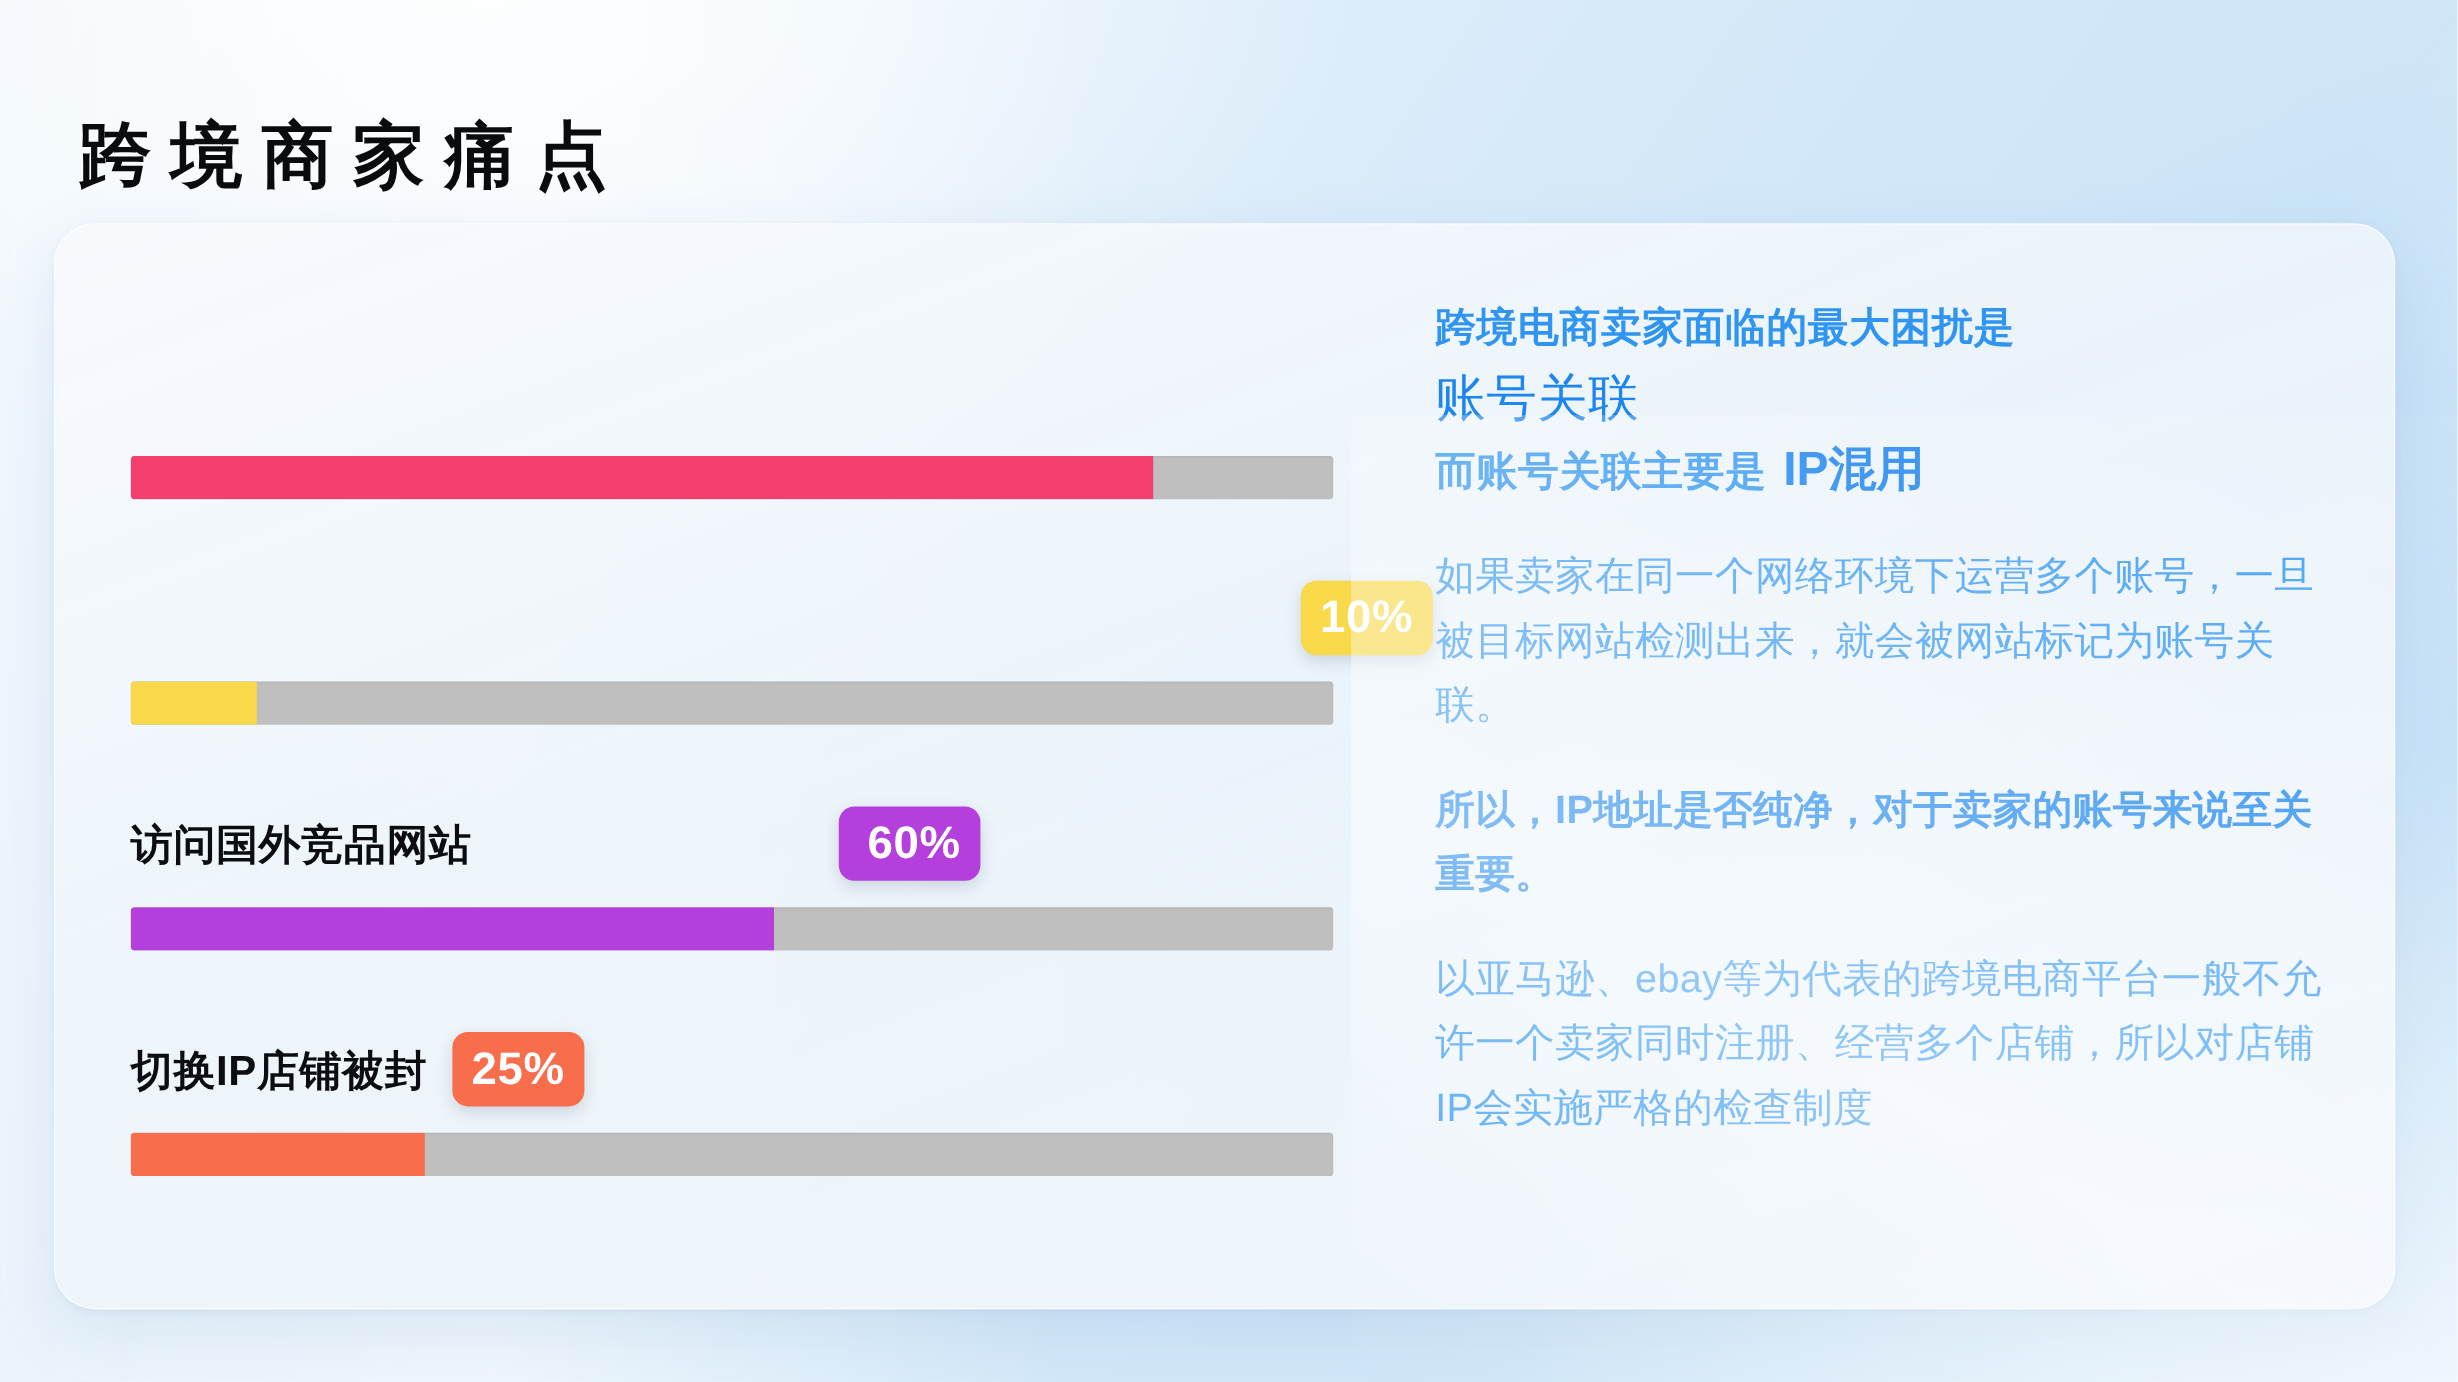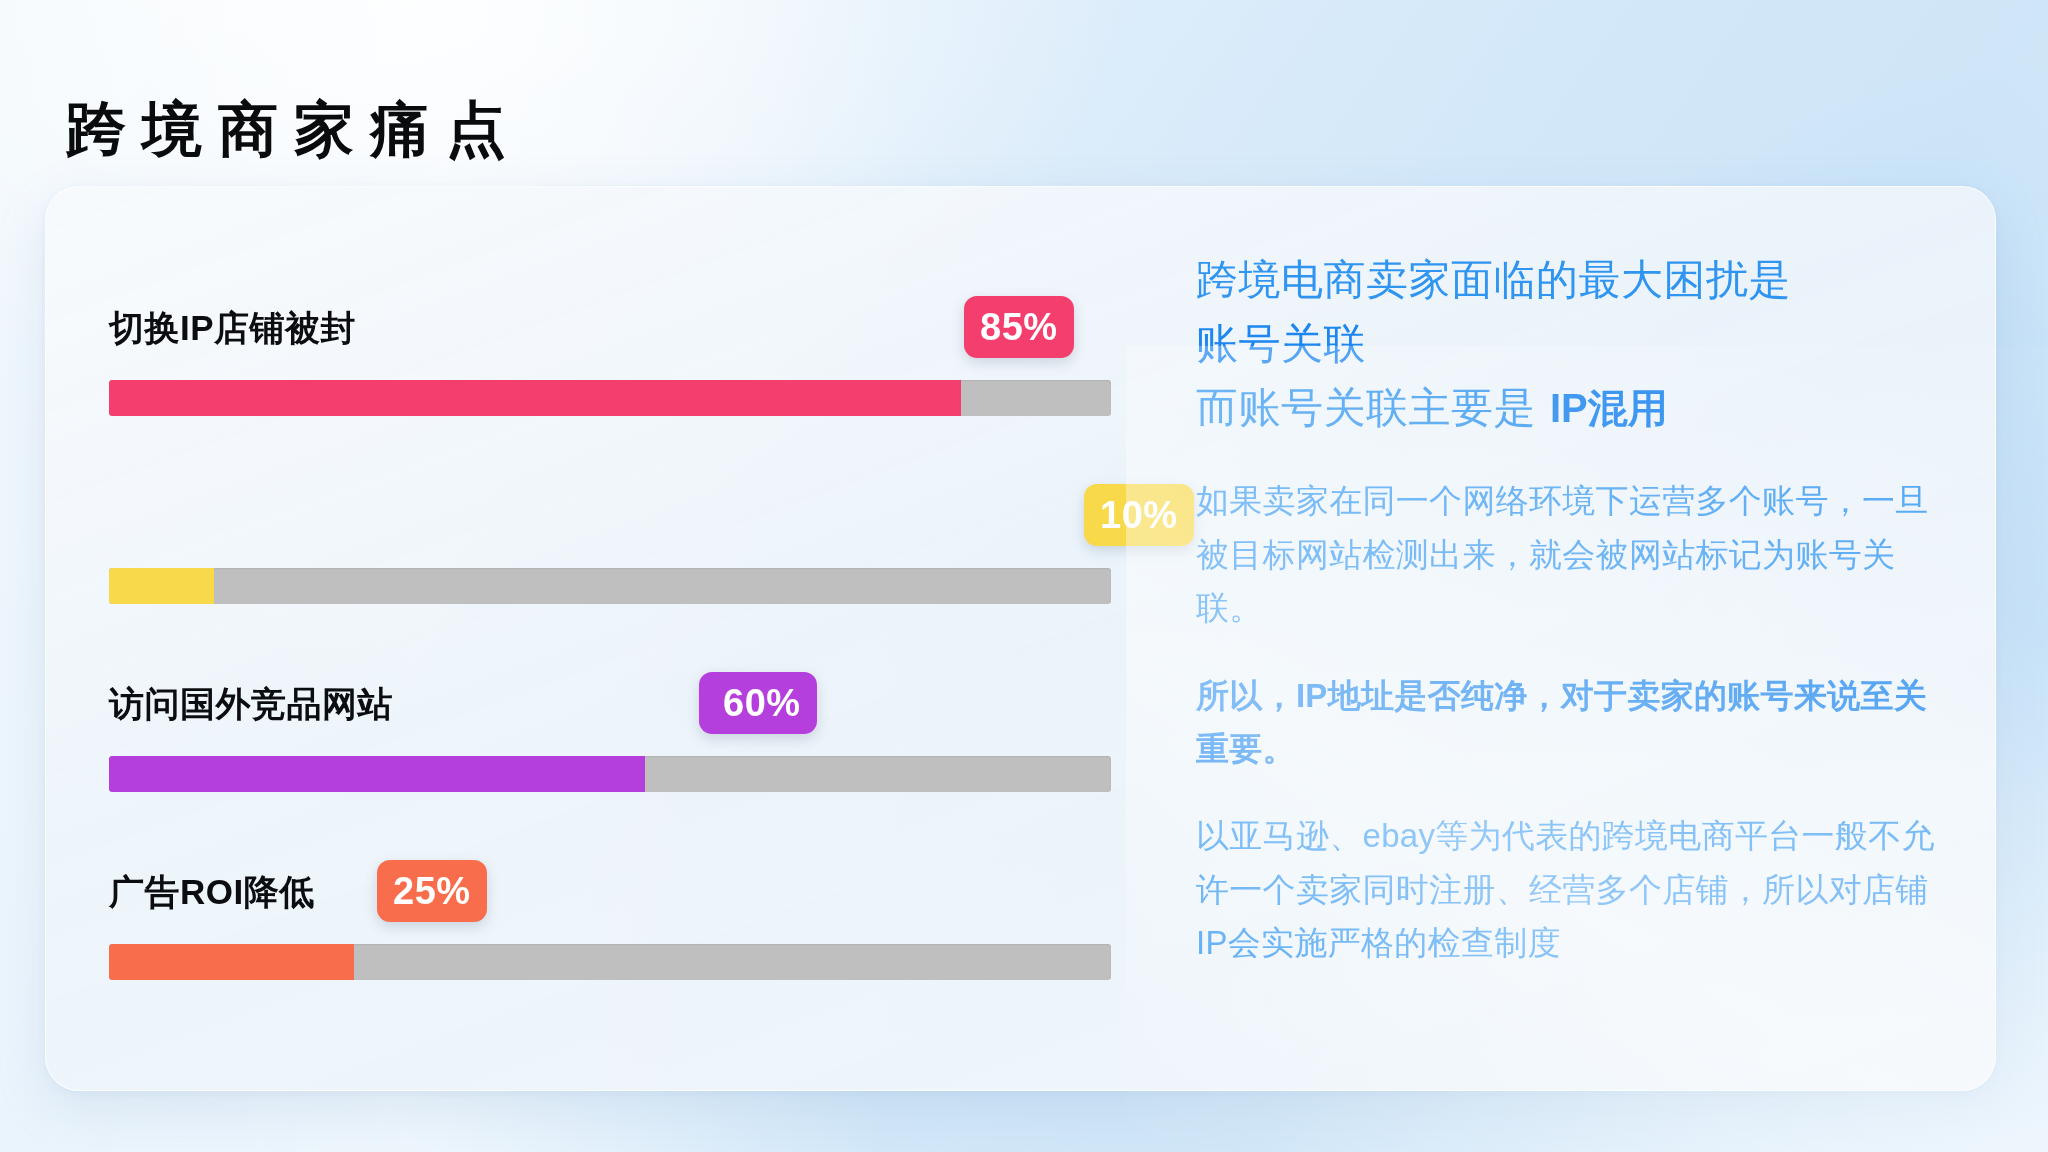--- a/index.html
+++ b/index.html
@@ -147,24 +147,25 @@
   
   #text-panel {
     position: absolute;
     left: 1150px;
     top: 60px;
     width: 760px;
     color: #2f95f0;
   }
 
   .tp-line {
-    font-size: 42px;
+    font-size: 34px;
     line-height: 1.55;
     color: #2f95f0;
     letter-spacing: 0.5px;
+    font-weight: bold;
   }
   .tp-line.strong {
     font-weight: normal;
     font-size: 42px;
     color: #1e86ef;
     line-height: 1.5;
   }
   .tp-inline-strong {
     font-weight: bold;
     font-size: 40px;
@@ -196,24 +197,20 @@
 
 <div id="page">
 
   <h1 id="page-title">跨境商家痛点</h1>
 
   <div id="main-card">
 
     <div id="chart-area">
 
       <div class="chart-row">
-        <div class="row-head">
-          <div class="row-label">切换IP店铺被封</div>
-          <div class="row-badge" style="left:855px;background:#f43f6e;">85%</div>
-        </div>
         <div class="bar-track">
           <div class="bar-fill" style="width:85%;background:#f43f6e;"></div>
         </div>
       </div>
 
       <div class="chart-row">
         <div class="row-head">
           <div class="row-badge" style="left:975px;background:#f7d94a;">10%</div>
         </div>
         <div class="bar-track">
@@ -226,21 +223,21 @@
           <div class="row-label">访问国外竞品网站</div>
           <div class="row-badge" style="left:590px;background:#b43fdd;padding-left:24px;">60%</div>
         </div>
         <div class="bar-track">
           <div class="bar-fill" style="width:53.5%;background:#b43fdd;"></div>
         </div>
       </div>
 
       <div class="chart-row">
         <div class="row-head">
-          <div class="row-label">广告ROI降低</div>
+          <div class="row-label">切换IP店铺被封</div>
           <div class="row-badge" style="left:268px;background:#f86e4c;">25%</div>
         </div>
         <div class="bar-track">
           <div class="bar-fill" style="width:24.5%;background:#f86e4c;"></div>
         </div>
       </div>
 
     </div>
 
     <div id="text-panel">

